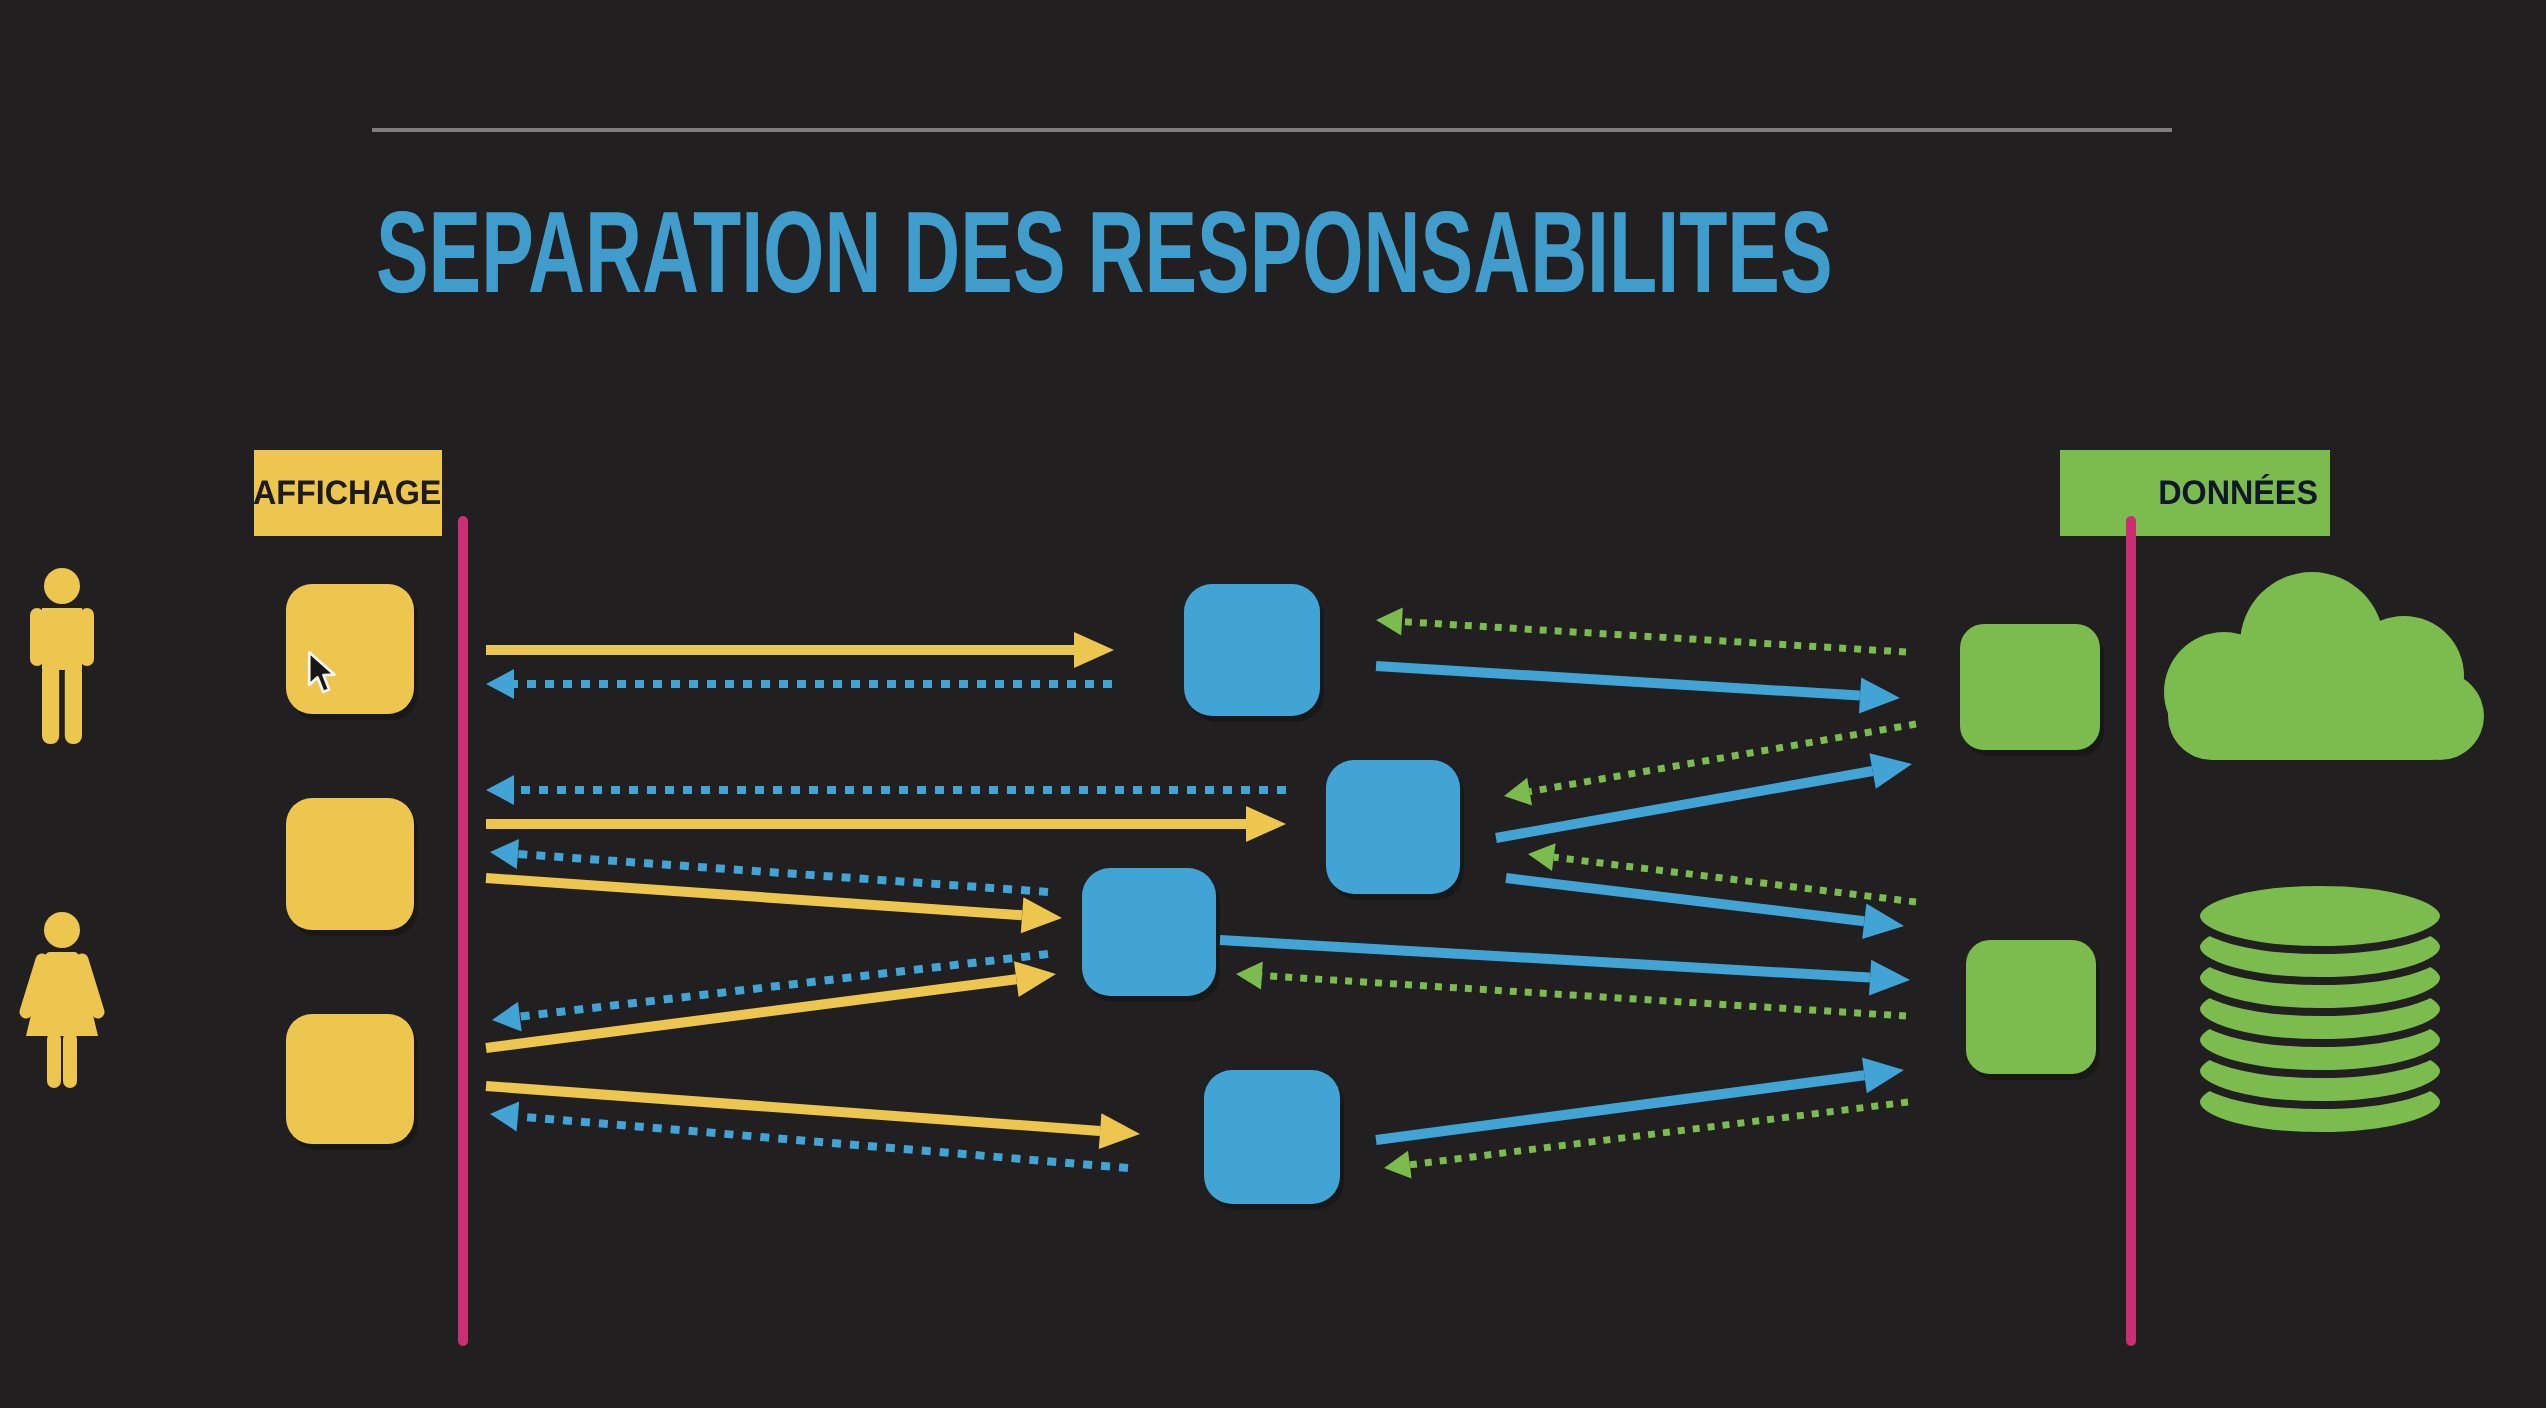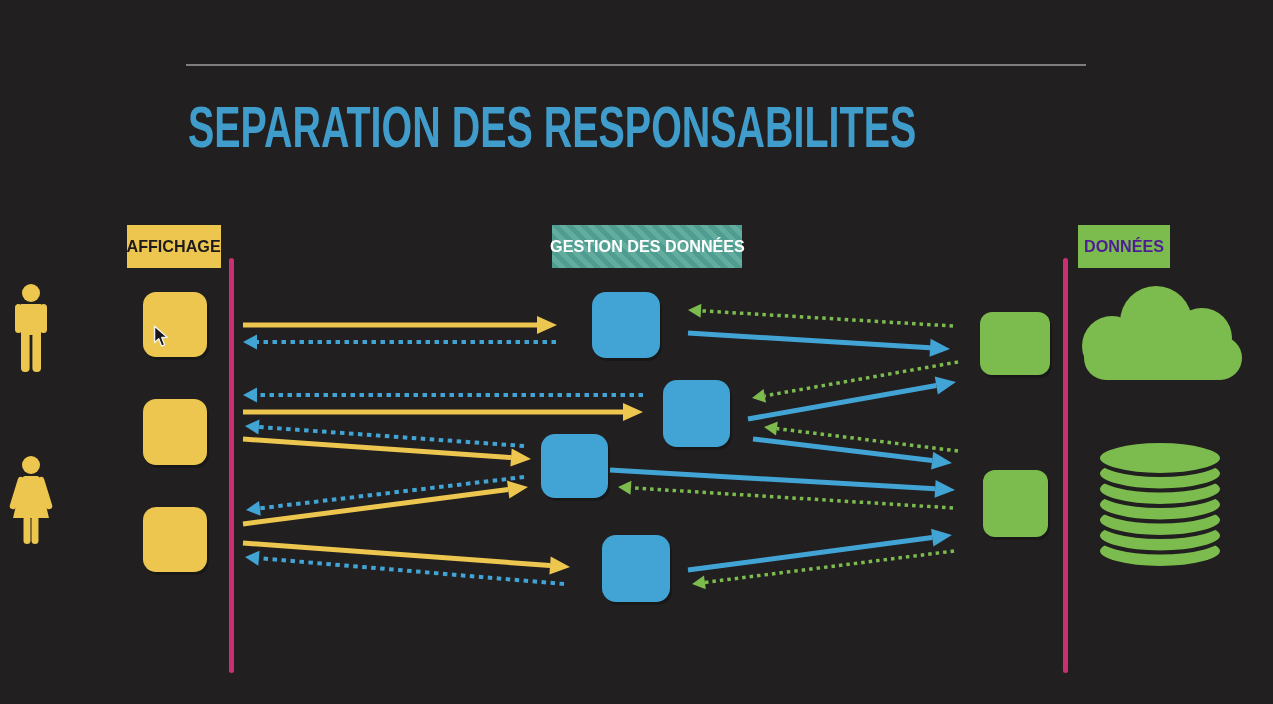--- a/index.html
+++ b/index.html
@@ -24,21 +24,21 @@
   .chip{
     top:203px;height:43px;display:flex;align-items:center;justify-content:center;
     font-weight:bold;font-size:17px;white-space:nowrap;margin-top:22px;
   }
   .chip .t{display:inline-block;transform:scaleX(0.95);}
   #chip-affichage{left:127px;width:94px;background:var(--yellow);color:#1d1b1b;}
   #chip-gestion{
     left:552px;width:190px;color:#fff;
     background:repeating-linear-gradient(45deg,var(--teal) 0px,var(--teal) 5px,var(--tealstripe) 5px,var(--tealstripe) 10px);
   }
-  #chip-donnees{left:1078px;width:92px;background:var(--green);color:#4c1d95;}
+  #chip-donnees{left:1030px;width:92px;background:var(--green);color:#0f172a;padding-left:43px;}
   
   .sep{background:var(--pink);border-radius:3px;}
   .nodebox{border-radius:13px;box-shadow:2px 3px 0 rgba(0,0,0,0.22);}
   .nodebox.view{background:var(--yellow);}
   .nodebox.viewmodel{background:var(--blue);border-radius:14px;}
   .nodebox.store{background:var(--green);border-radius:12px;}
   #arrow-layer{left:0;top:0;width:1273px;height:704px;pointer-events:none;}
   svg{display:block;}
 </style>
 </head>
@@ -47,23 +47,20 @@
 <div id="stage" style="--bg: #211F1F; --yellow: #EDC64F; --blue: #42A4D5; --green: #7CBB4E; --pink: #CC2E74; --titleblue: #3F9CCB; --hdr: #787878; --teal: #4E9D90; --tealstripe: #63AD9F;">
 
   <div class="abs" id="header-rule"></div>
 
   <div class="abs" id="page-title">
     <span class="squeeze">SEPARATION DES RESPONSABILITES</span>
   </div>
 
   <div class="abs chip" id="chip-affichage">
     <span class="t">AFFICHAGE</span>
-  </div>
-  <div class="abs chip" id="chip-gestion">
-    <span class="t">GESTION DES DONNÉES</span>
   </div>
   <div class="abs chip" id="chip-donnees">
     <span class="t">DONNÉES</span>
   </div>
 
   <svg class="abs" style="left:11px;top:284px" width="40" height="90" viewBox="0 0 40 90">
     <g fill="var(--yellow)">
       <circle cx="20" cy="9" r="9"></circle>
       <rect x="4" y="20" width="7" height="29" rx="3.5"></rect>
       <rect x="29" y="20" width="7" height="29" rx="3.5"></rect>

